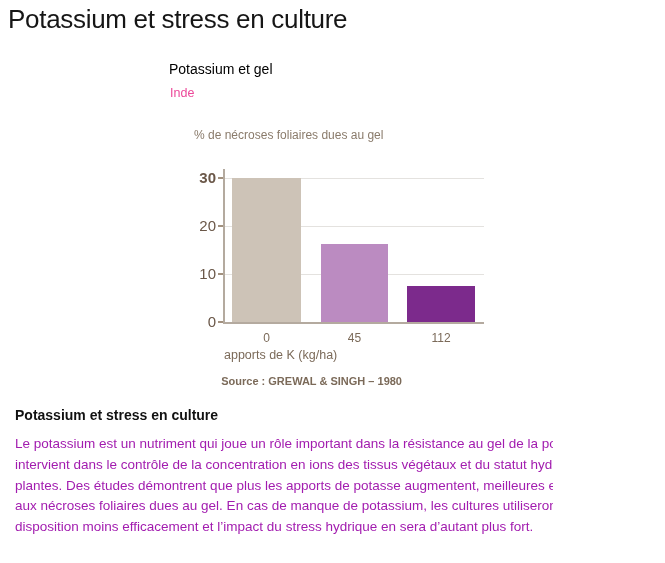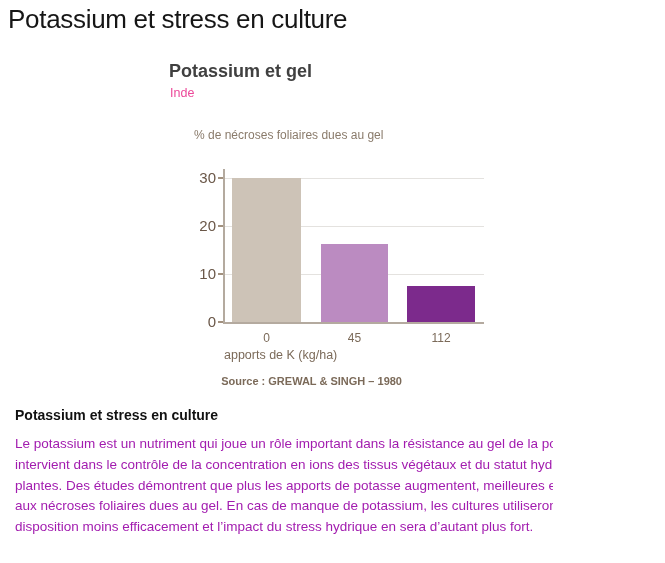--- a/index.html
+++ b/index.html
@@ -18,23 +18,23 @@
     margin: 0;
     font-size: 26px;
     font-weight: 400;
     letter-spacing: -0.3px;
     color: #161616;
   }
   .chart-title {
     position: absolute;
     left: 169px;
     top: 61px;
-    font-size: 18px;
-    font-weight: 700;
-    color: #404040;
+    font-size: 14px;
+    font-weight: 400;
+    color: #000000;
   }
   .chart-subtitle {
     position: absolute;
     left: 170px;
     top: 86px;
     font-size: 12.5px;
     color: #ec4899;
   }
   .chart-ylabel {
     position: absolute;
@@ -109,21 +109,21 @@
         <div class="tick" style="left: 218px; top: 321.25px;"></div>
         <div class="ytick" style="left: 180px; top: 313px;">0</div>
         <div class="gridline" style="left: 224px; top: 273.5px; width: 260px;"></div>
         <div class="tick" style="left: 218px; top: 273.25px;"></div>
         <div class="ytick" style="left: 180px; top: 265px; text-align: right;">10</div>
         <div class="gridline" style="left: 224px; top: 225.5px; width: 260px;"></div>
         <div class="tick" style="left: 218px; top: 225.25px;"></div>
         <div class="ytick" style="left: 180px; top: 217px;">20</div>
         <div class="gridline" style="left: 224px; top: 177.5px; width: 260px;"></div>
         <div class="tick" style="left: 218px; top: 177.25px;"></div>
-        <div class="ytick" style="left: 180px; top: 169px;">30</div>
+        <div class="ytick" style="left: 180px; top: 169px; font-weight: bold;">30</div>
         <div class="vaxis" style="left: 223px; top: 169px; height: 154.5px;"></div>
         <div class="haxis" style="left: 223px; top: 322px; width: 261px;"></div>
         <div class="bar" style="left: 232px; top: 178px; width: 69px; height: 144px; background: rgb(205, 195, 183);"></div>
         <div class="xtick" style="left: 232px; top: 331px; width: 69px;">0</div>
         <div class="bar" style="left: 321px; top: 243.76px; width: 67px; height: 78.24px; background: rgb(187, 139, 193);"></div>
         <div class="xtick" style="left: 321px; top: 331px; width: 67px;">45</div>
         <div class="bar" style="left: 407px; top: 286px; width: 68px; height: 36px; background: rgb(124, 42, 140);"></div>
         <div class="xtick" style="left: 407px; top: 331px; width: 68px;">112</div>
       </div>
 

